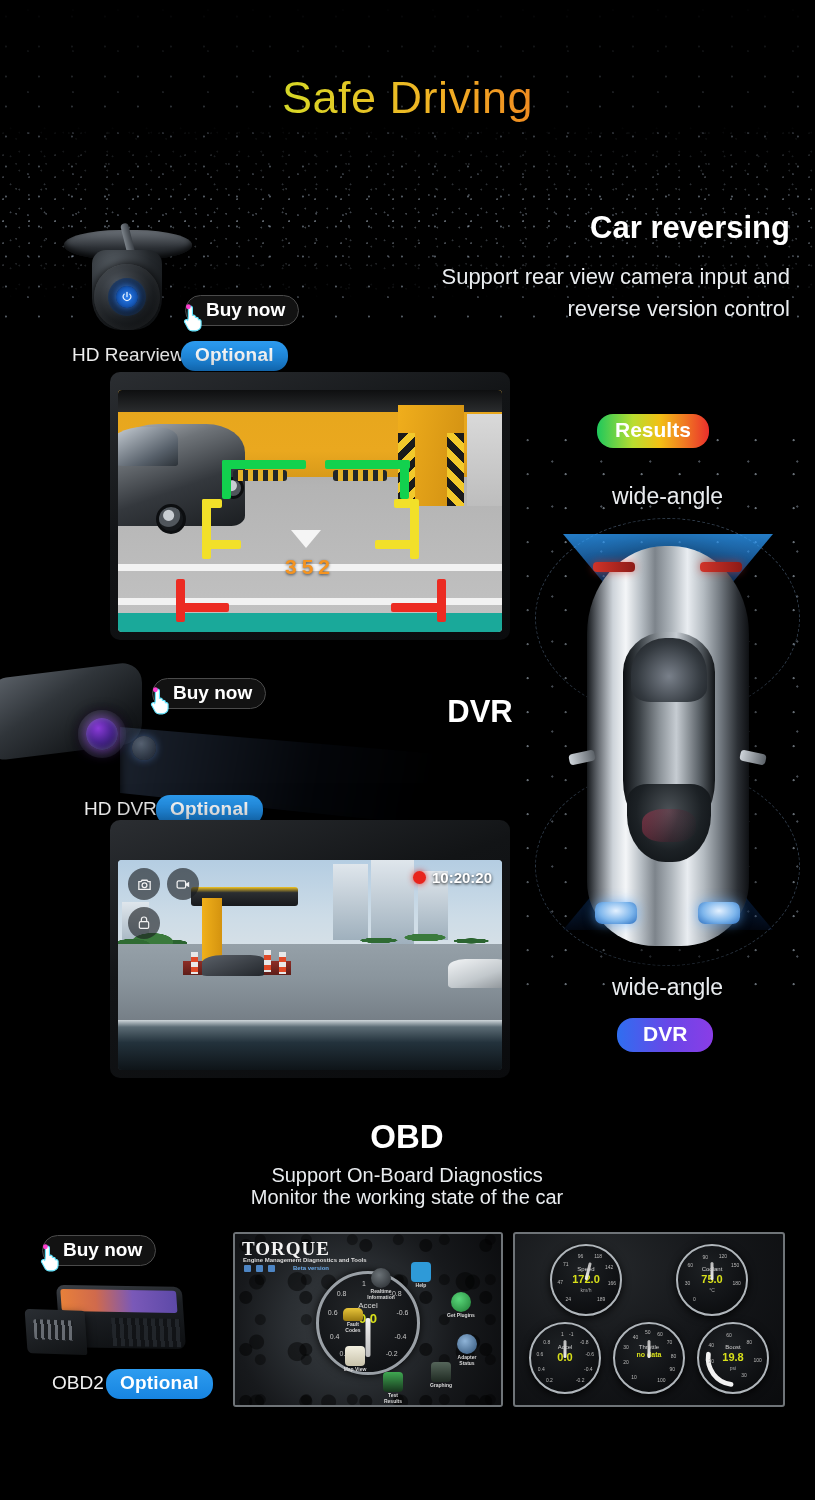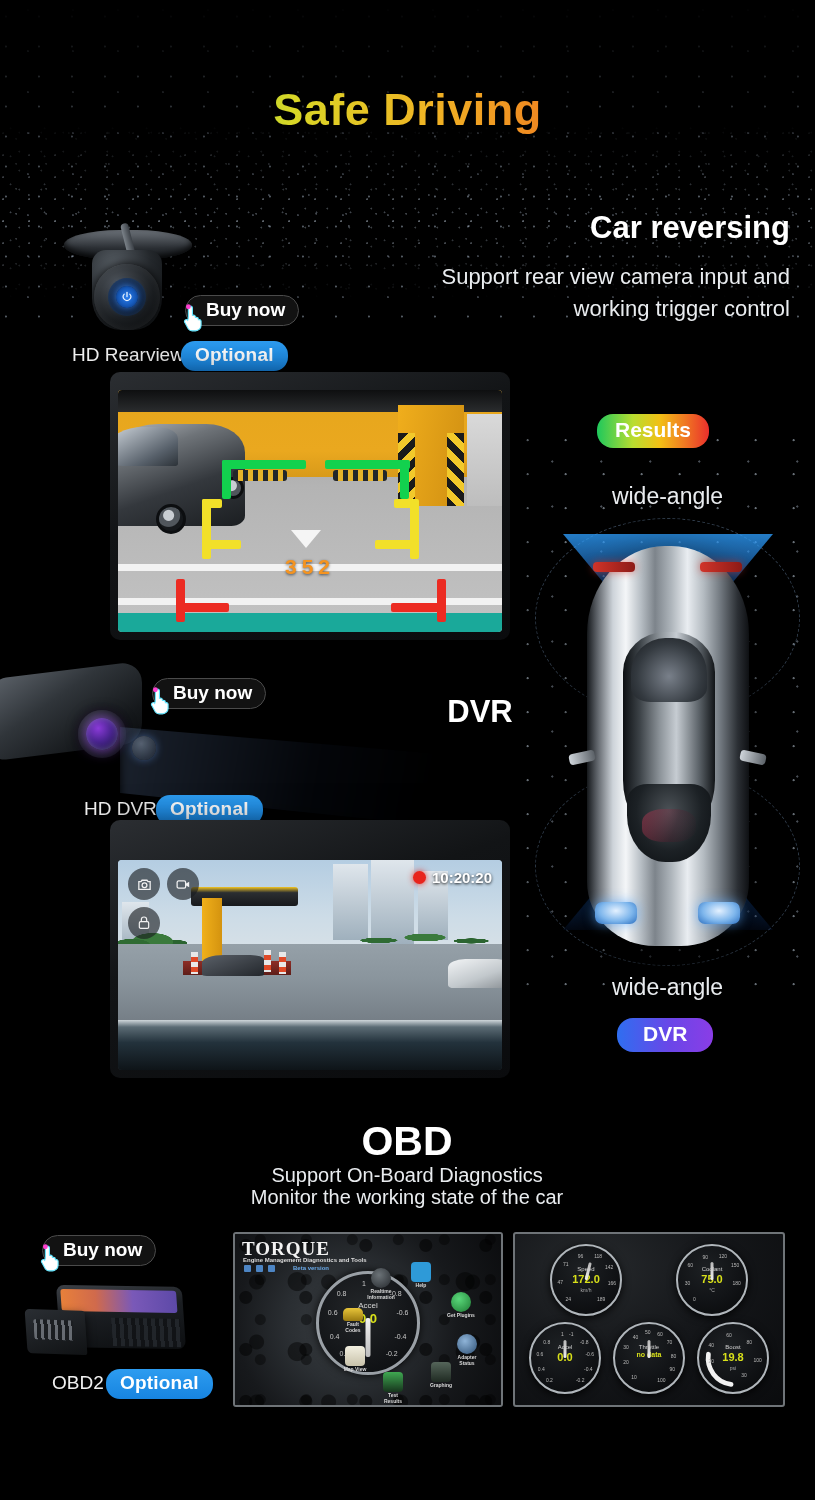--- a/index.html
+++ b/index.html
@@ -47,23 +47,23 @@
     background-image:
       radial-gradient(circle at 18% 55%, rgba(195,212,232,.42) 0 0.8px, transparent 1.3px),
       radial-gradient(circle at 62% 25%, rgba(185,200,222,.30) 0 0.8px, transparent 1.3px);
     background-size: 33px 30px, 45px 41px;
     mask-image: linear-gradient(to bottom, transparent, #000 60%);
     -webkit-mask-image: linear-gradient(to bottom, transparent, #000 60%);
   }
 
   
   .title {
-    position: absolute; top: 84px; left: 0; right: 0;
+    position: absolute; top: 72px; left: 0; right: 0;
     text-align: center;
-    font-size: 45px; font-weight: bold; letter-spacing: .5px;
+    font-size: 45px; font-weight: normal; letter-spacing: .5px;
     background: linear-gradient(90deg,#17c964 0%, #6ee04a 17%, #d9d626 36%, #f0b324 53%, #f07d20 70%, #ef3a2d 88%, #e8202a 100%);
     -webkit-background-clip: text; background-clip: text;
     color: transparent; -webkit-text-fill-color: transparent;
   }
 
   
   .sec-title { font-size: 31px; font-weight: bold; color: #fff; }
   .sec-sub   { font-size: 22px; color: #e9ecef; line-height: 1.32; font-weight: 400; }
 
   
@@ -500,21 +500,21 @@
 <div id="page">
 
   <div class="particles p-top"></div>
   <div class="particles p-mid"></div>
   <div class="particles p-bot"></div>
 
   <div class="title">Safe Driving</div>
 
   <div class="blk sec-title" style="left:330px; top:210px; width:460px; text-align:right;">Car reversing</div>
   <div class="blk sec-sub" style="left:300px; top:262px; width:490px; text-align:right;">Support rear view camera input and</div>
-  <div class="blk sec-sub" style="left:300px; top:294px; width:490px; text-align:right;">working trigger control</div>
+  <div class="blk sec-sub" style="left:300px; top:294px; width:490px; text-align:right;">reverse version control</div>
 
   <div class="rearcam">
     <div class="rc-bracket"></div>
     <div class="rc-body"></div>
     <div class="rc-lens-out"></div>
     <div class="rc-lens-in"></div>
     <div class="rc-glow">
       <svg class="rc-power" viewBox="0 0 24 24">
         <path d="M12 3v8" stroke="#eaf4ff" stroke-width="2.6" stroke-linecap="round" fill="none"></path>
         <path d="M6.5 6.2a7.5 7.5 0 1 0 11 0" stroke="#eaf4ff" stroke-width="2.4" fill="none" stroke-linecap="round"></path>
@@ -672,21 +672,21 @@
       </div>
 
     </div>
   </div>
 
   <div class="blk sec-sub" style="left:535px; top:972px; width:265px; text-align:center; font-size:23px;">wide-angle</div>
   <div class="blk" style="left:617px; top:1018px;">
     <span class="pill-dvr">DVR</span>
   </div>
 
-  <div class="blk sec-title" style="left:257px; top:1118px; width:300px; text-align:center; font-size:41px;">OBD</div>
+  <div class="blk sec-title" style="left:257px; top:1118px; width:300px; text-align:center; font-size:33px;">OBD</div>
   <div class="blk sec-sub" style="left:157px; top:1184px; width:500px; text-align:center; font-size:20px;">Monitor the working state of the car</div>
   <div class="blk sec-sub" style="left:157px; top:1162px; width:500px; text-align:center; font-size:20px;">Support On-Board Diagnostics</div>
 
   <div class="blk" style="left:42px; top:1235px;">
     <span class="buy-now">
       <svg class="cursor-hand" viewBox="0 0 28 32">
         <path d="M9 17V6.5a2.2 2.2 0 0 1 4.4 0V14h1.1a2.1 2.1 0 0 1 2.1 2.1v.3h1.2a2 2 0 0 1 2 2v.4h1a1.9 1.9 0 0 1 1.9 1.9v4.2c0 3.3-2.7 6-6 6h-3.6c-1.6 0-3.1-.7-4.1-2L5.2 22a2 2 0 0 1 .5-2.9 2 2 0 0 1 2.6.4z" fill="#ffffff" stroke="#63e6ff" stroke-width="1.2"></path>
         <circle cx="9" cy="5" r="2.6" fill="#ff3fd0"></circle>
       </svg>
       <span>Buy now</span>

